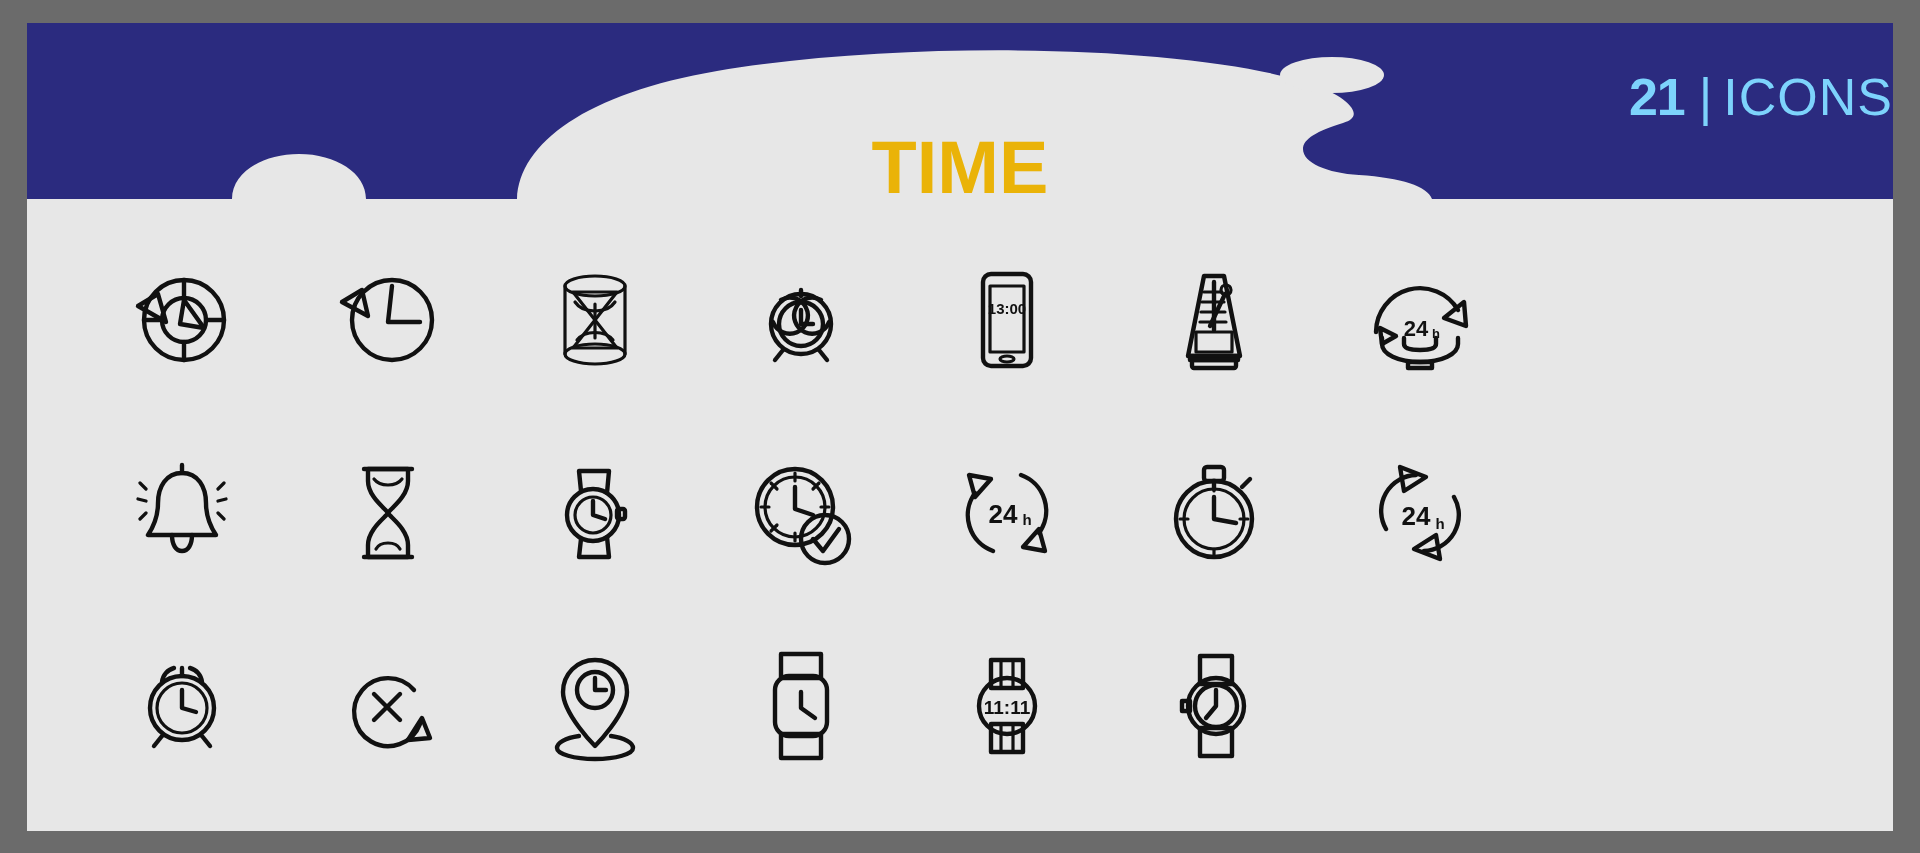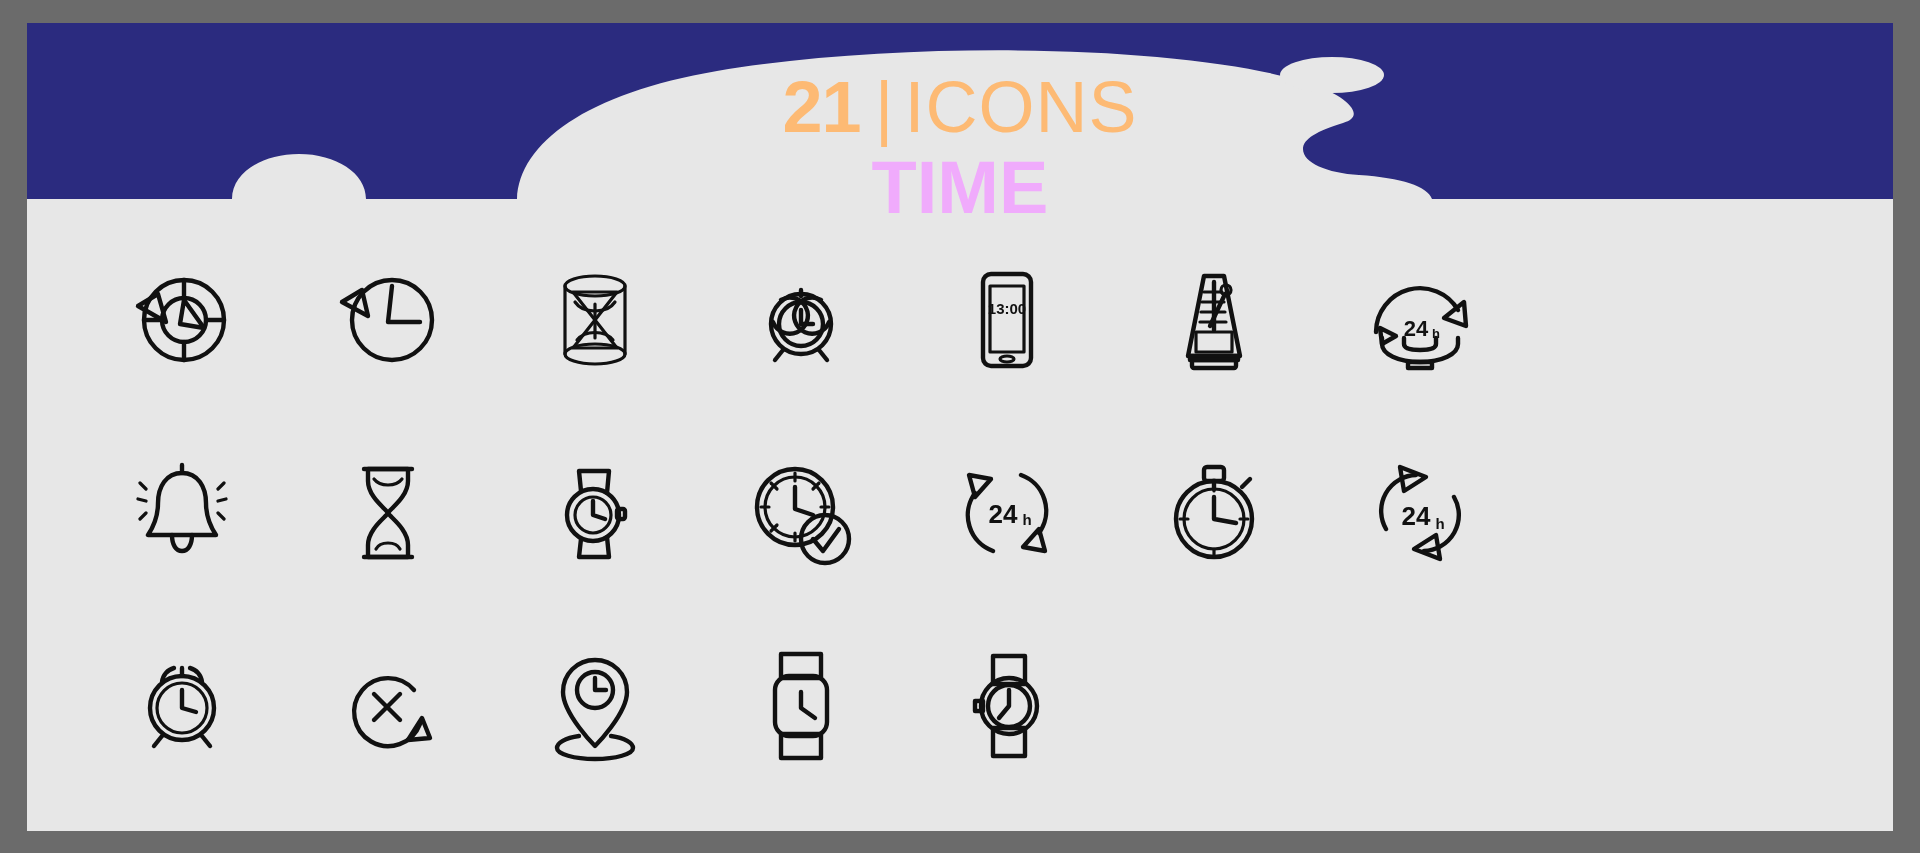--- a/index.html
+++ b/index.html
@@ -44,39 +44,40 @@
   #title-block {
     position: absolute;
     left: 0;
     top: 48px;
     width: 1866px;
     text-align: center;
     line-height: 1;
     pointer-events: none;
   }
   #line-icons {
-    font-size: 72px;
+    font-size: 52px;
     letter-spacing: 1px;
-    color: #fdba74;
+    color: #7dd3fc;
     white-space: nowrap;
+    text-align: right;
   }
   #line-icons .num {
     font-weight: 700;
     letter-spacing: -1px;
   }
   #line-icons .word {
     font-weight: 300;
     letter-spacing: 1px;
   }
   #line-time {
     margin-top: 8px;
     font-size: 74px;
     font-weight: 700;
     letter-spacing: 0px;
-    color: #f0abfc;
+    color: #eab308;
   }
 
   
   #grid {
     position: absolute;
     left: 0;
     top: 190px;
     width: 1536px;
     height: 618px;
     display: grid;
@@ -348,20 +349,32 @@
 
     <div class="cell">
       <svg viewBox="0 0 120 120">
         <rect class="ic ic-thick" x="34" y="30" width="52" height="60" rx="14"></rect>
         <rect class="ic ic-thick" x="40" y="8" width="40" height="24"></rect>
         <rect class="ic ic-thick" x="40" y="88" width="40" height="24"></rect>
         <path class="ic ic-thick" d="M60 46 L60 62 L74 72"></path>
       </svg>
     </div>
 
+    <div class="cell">
+      <svg viewBox="0 0 120 120">
+        <circle class="ic ic-thick" cx="60" cy="60" r="28"></circle>
+        <rect class="ic ic-thick" x="44" y="14" width="32" height="28"></rect>
+        <rect class="ic ic-thick" x="44" y="78" width="32" height="28"></rect>
+        <line class="ic" x1="54" y1="14" x2="54" y2="42"></line>
+        <line class="ic" x1="66" y1="14" x2="66" y2="42"></line>
+        <line class="ic" x1="54" y1="78" x2="54" y2="106"></line>
+        <line class="ic" x1="66" y1="78" x2="66" y2="106"></line>
+        <text class="solid" x="60" y="68" font-size="19" text-anchor="middle">11:11</text>
+      </svg>
+    </div>
 
     <div class="cell">
       <svg viewBox="0 0 120 120">
         <circle class="ic ic-thick" cx="62" cy="60" r="28"></circle>
         <circle class="ic ic-thick" cx="62" cy="60" r="21"></circle>
         <path class="ic ic-thick" d="M62 44 L62 60 L52 72"></path>
         <rect class="ic ic-thick" x="46" y="10" width="32" height="28"></rect>
         <rect class="ic ic-thick" x="46" y="82" width="32" height="28"></rect>
         <rect class="ic ic-thick" x="28" y="55" width="8" height="10"></rect>
       </svg>

